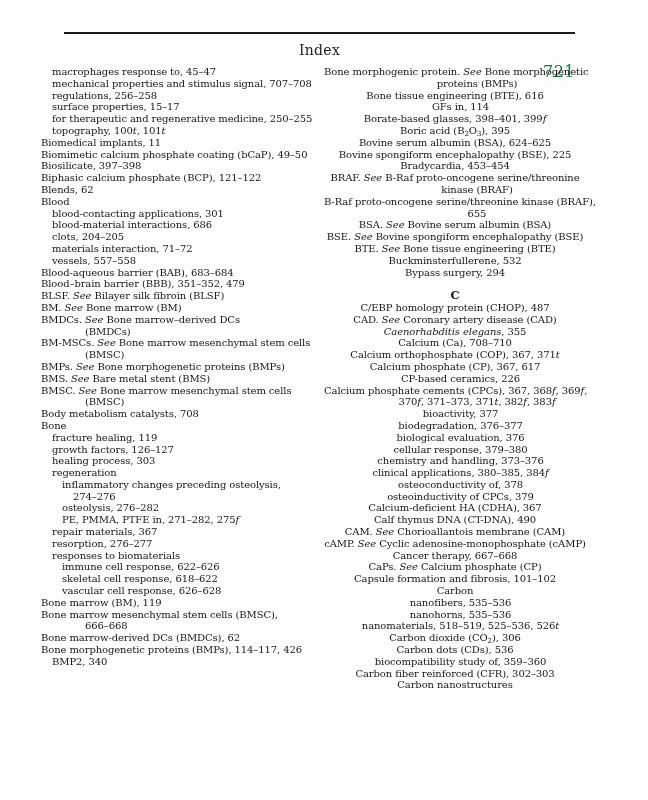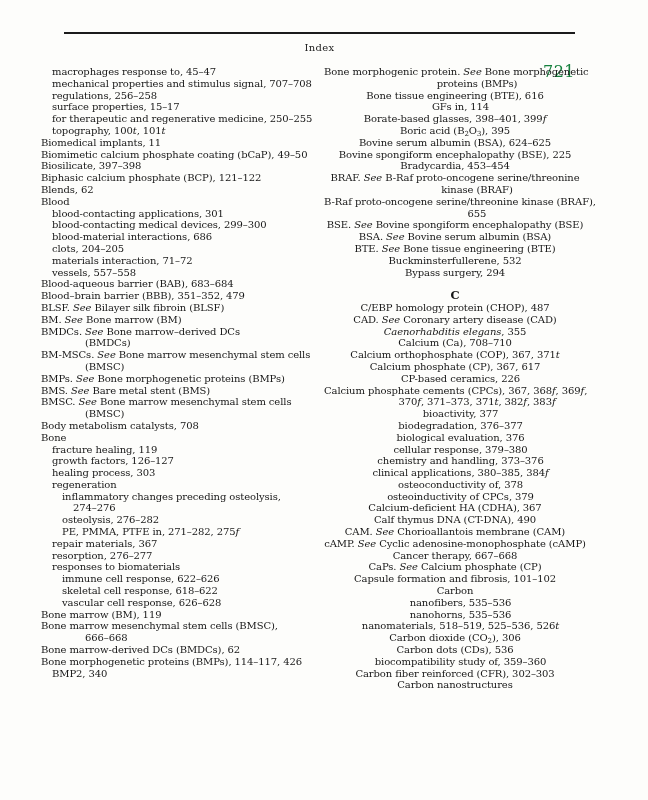--- a/index.html
+++ b/index.html
@@ -14,21 +14,21 @@
   .page{position:absolute;inset:0;}
   .top-rule{
     position:absolute;left:64px;top:32px;width:511px;height:2px;
     background:#1b1b1b;
   }
   .header-row{
     position:absolute;left:64px;top:38px;width:511px;height:24px;
   }
   .running-head{
     position:absolute;left:0;right:0;top:4px;
-    text-align:center;font-size:10px;letter-spacing:.3px;color:#222;
+    text-align:center;font-size:14px;letter-spacing:.3px;color:#222;
   }
   .page-number{
     position:absolute;right:0;top:0;
     font-size:16px;color:#15803d;letter-spacing:.5px;margin-top:24px;
   }
   .columns{
     position:absolute;top:66px;left:0;right:0;
   }
   .col{
     position:absolute;top:0;
@@ -66,21 +66,20 @@
         <div class="line ind1"><span>surface properties, 15–17</span></div>
         <div class="line ind1"><span>for therapeutic and regenerative medicine, 250–255</span></div>
         <div class="line ind1"><span>topography, 100</span><span class="i">t</span><span>, 101</span><span class="i">t</span></div>
         <div class="line ind0"><span>Biomedical implants, 11</span></div>
         <div class="line ind0"><span>Biomimetic calcium phosphate coating (bCaP), 49–50</span></div>
         <div class="line ind0"><span>Biosilicate, 397–398</span></div>
         <div class="line ind0"><span>Biphasic calcium phosphate (BCP), 121–122</span></div>
         <div class="line ind0"><span>Blends, 62</span></div>
         <div class="line ind0"><span>Blood</span></div>
         <div class="line ind1"><span>blood-contacting applications, 301</span></div>
-        <div class="line ind1"><span>blood-contacting medical devices, 299–300</span></div>
         <div class="line ind1"><span>blood-material interactions, 686</span></div>
         <div class="line ind1"><span>clots, 204–205</span></div>
         <div class="line ind1"><span>materials interaction, 71–72</span></div>
         <div class="line ind1"><span>vessels, 557–558</span></div>
         <div class="line ind0"><span>Blood-aqueous barrier (BAB), 683–684</span></div>
         <div class="line ind0"><span>Blood–brain barrier (BBB), 351–352, 479</span></div>
         <div class="line ind0"><span>BLSF. </span><span class="i">See</span><span> Bilayer silk fibroin (BLSF)</span></div>
         <div class="line ind0"><span>BM. </span><span class="i">See</span><span> Bone marrow (BM)</span></div>
         <div class="line ind0"><span>BMDCs. </span><span class="i">See</span><span> Bone marrow–derived DCs</span></div>
         <div class="line cont"><span>(BMDCs)</span></div>
@@ -120,22 +119,22 @@
         <div class="line ind1"><span>GFs in, 114</span></div>
         <div class="line ind0"><span>Borate-based glasses, 398–401, 399</span><span class="i">f</span></div>
         <div class="line ind0"><span>Boric acid (B</span><span class="sub">2</span><span>O</span><span class="sub">3</span><span>), 395</span></div>
         <div class="line ind0"><span>Bovine serum albumin (BSA), 624–625</span></div>
         <div class="line ind0"><span>Bovine spongiform encephalopathy (BSE), 225</span></div>
         <div class="line ind0"><span>Bradycardia, 453–454</span></div>
         <div class="line ind0"><span>BRAF. </span><span class="i">See</span><span> B-Raf proto-oncogene serine/threonine</span></div>
         <div class="line cont"><span>kinase (BRAF)</span></div>
         <div class="line ind0"><span>B-Raf proto-oncogene serine/threonine kinase (BRAF),</span></div>
         <div class="line cont"><span>655</span></div>
+        <div class="line ind0"><span>BSA. </span><span class="i">See</span><span> Bovine serum albumin (BSA)</span></div>
         <div class="line ind0"><span>BSE. </span><span class="i">See</span><span> Bovine spongiform encephalopathy (BSE)</span></div>
-        <div class="line ind0"><span>BSA. </span><span class="i">See</span><span> Bovine serum albumin (BSA)</span></div>
         <div class="line ind0"><span>BTE. </span><span class="i">See</span><span> Bone tissue engineering (BTE)</span></div>
         <div class="line ind0"><span>Buckminsterfullerene, 532</span></div>
         <div class="line ind0"><span>Bypass surgery, 294</span></div>
         <div class="line blank"></div>
         <div class="line heading ind0"><span class="b">C</span></div>
         <div class="line ind0"><span>C/EBP homology protein (CHOP), 487</span></div>
         <div class="line ind0"><span>CAD. </span><span class="i">See</span><span> Coronary artery disease (CAD)</span></div>
         <div class="line ind0"><span class="i">Caenorhabditis elegans</span><span>, 355</span></div>
         <div class="line ind0"><span>Calcium (Ca), 708–710</span></div>
         <div class="line ind0"><span>Calcium orthophosphate (COP), 367, 371</span><span class="i">t</span></div>

